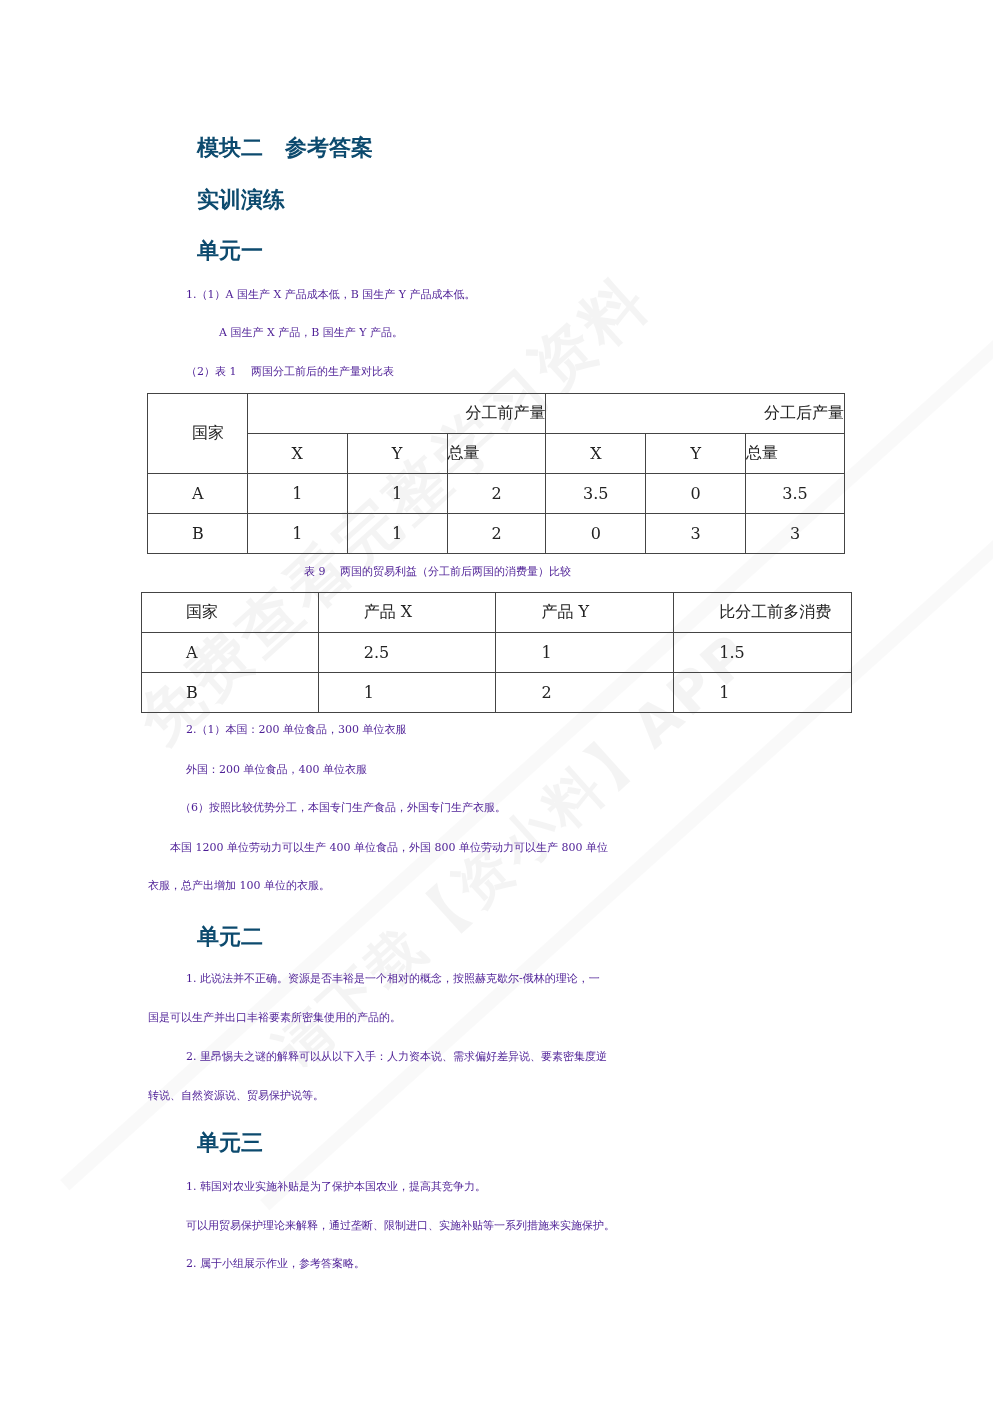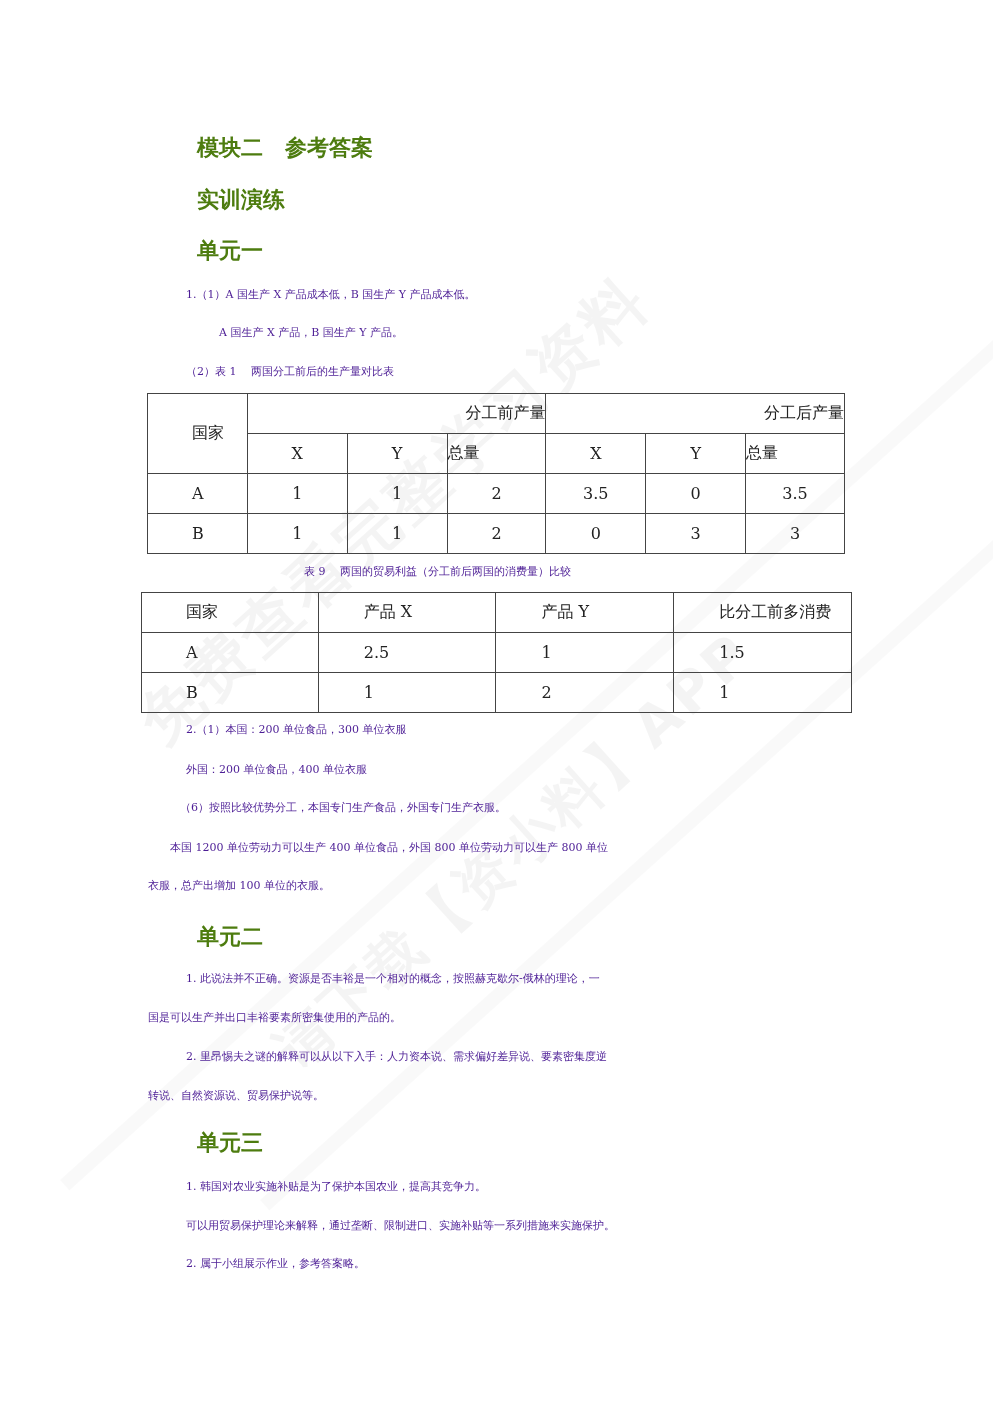--- a/index.html
+++ b/index.html
@@ -11,21 +11,21 @@
       position: absolute; left: 120px; top: 700px; width: 1000px;
       transform: rotate(-42deg); transform-origin: left top;
       font-family: "DejaVu Sans", sans-serif; font-weight: bold; font-size: 62px;
       color: rgba(0,0,0,0.045); white-space: nowrap; letter-spacing: 4px; pointer-events: none;
     }
     .watermark.w2 { left: 260px; top: 1030px; font-size: 56px; }
     .stripe {
       position: absolute; width: 1400px; height: 14px; background: rgba(0,0,0,0.025);
       transform: rotate(-42deg); transform-origin: left top; pointer-events: none;
     }
-    .h1 { position: absolute; left: 197px; font-family: "DejaVu Sans", sans-serif; font-weight: bold; font-size: 22px; color: #4d7c0f; }
+    .h1 { position: absolute; left: 197px; font-family: "DejaVu Sans", sans-serif; font-weight: bold; font-size: 22px; color: #0c4a6e; }
     .p { position: absolute; font-size: 11px; color: #4c1d95; white-space: nowrap; }
     table { position: absolute; border-collapse: collapse; font-size: 16px; color: #222; }
     td { border: 1.5px solid #444; padding: 0; }
     #t1 { left: 147px; top: 393px; width: 698px; }
     #t1 td { height: 39px; text-align: center; }
     #t1 td.hdr { text-align: right; padding-left: 48px; }
     #t1 td.tot { text-align: left; padding-right: 20px; }
     #t1 td.c0 { text-align: left; padding-left: 44px; }
     #t2 { left: 141px; top: 592px; width: 711px; }
     #t2 td { height: 39px; text-align: left; }

